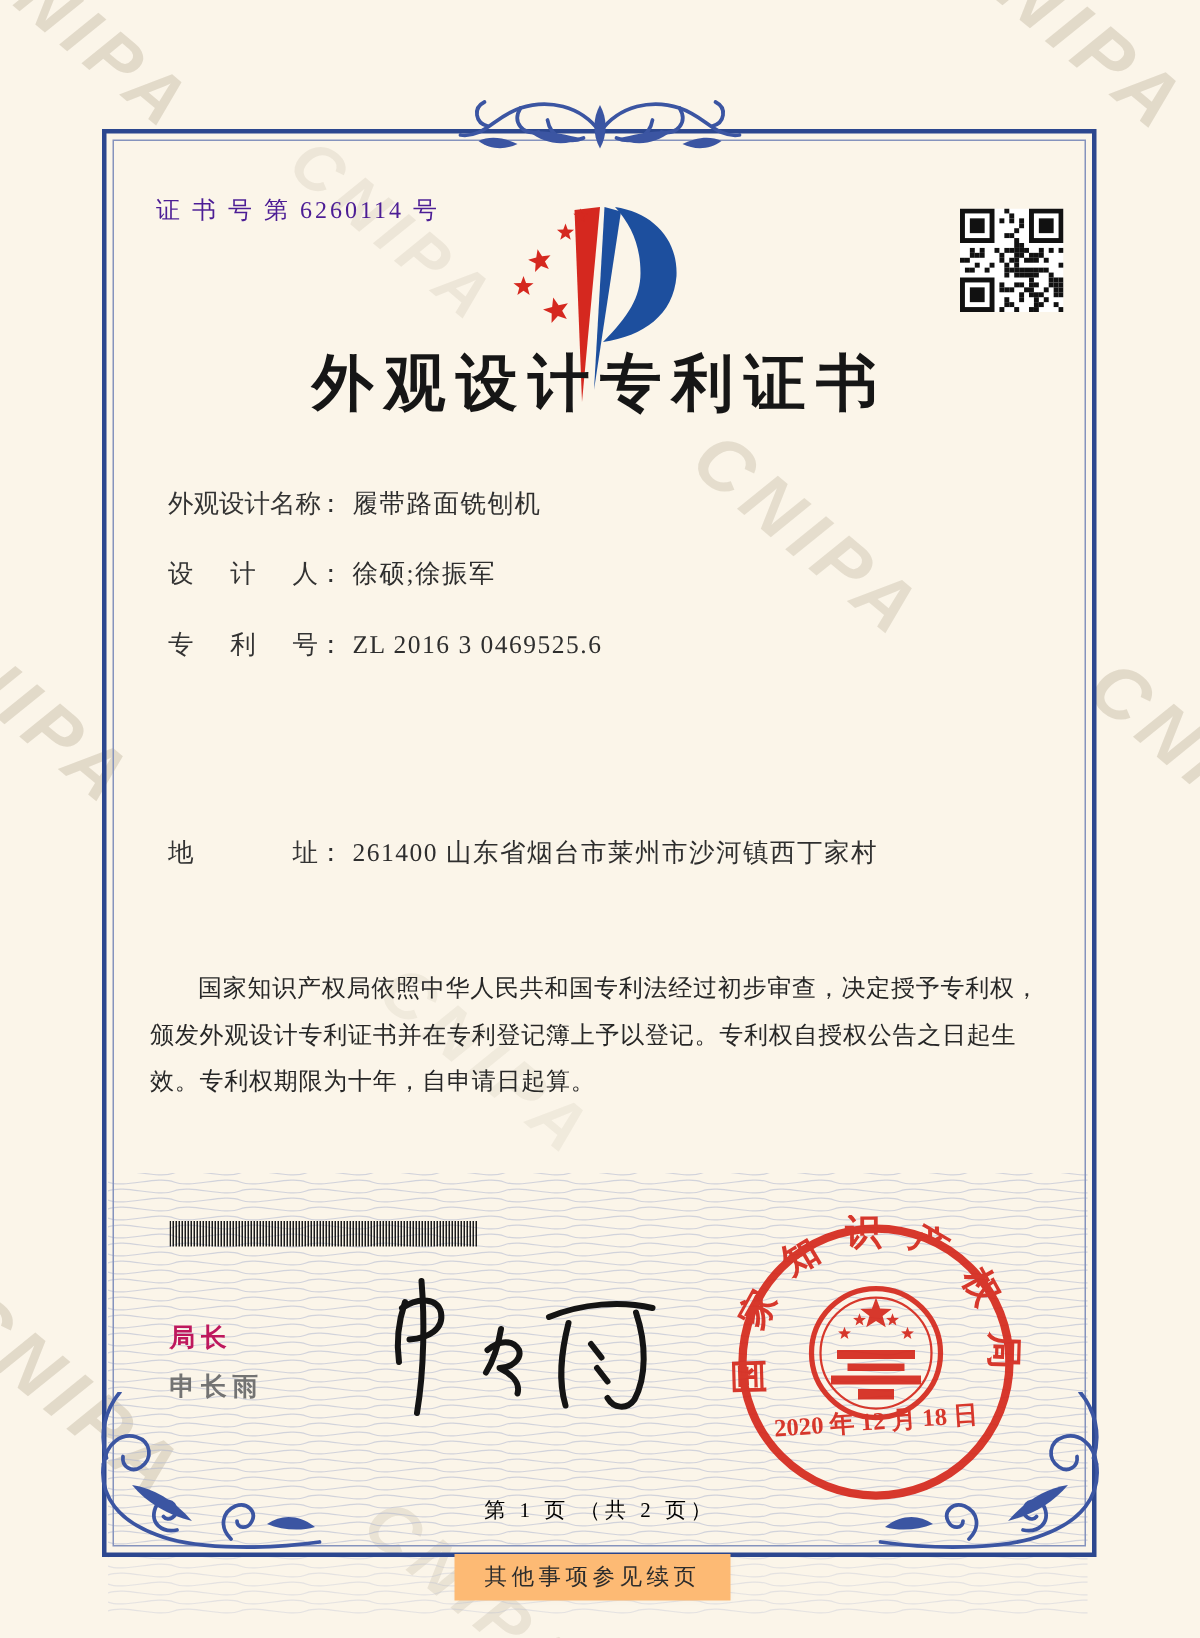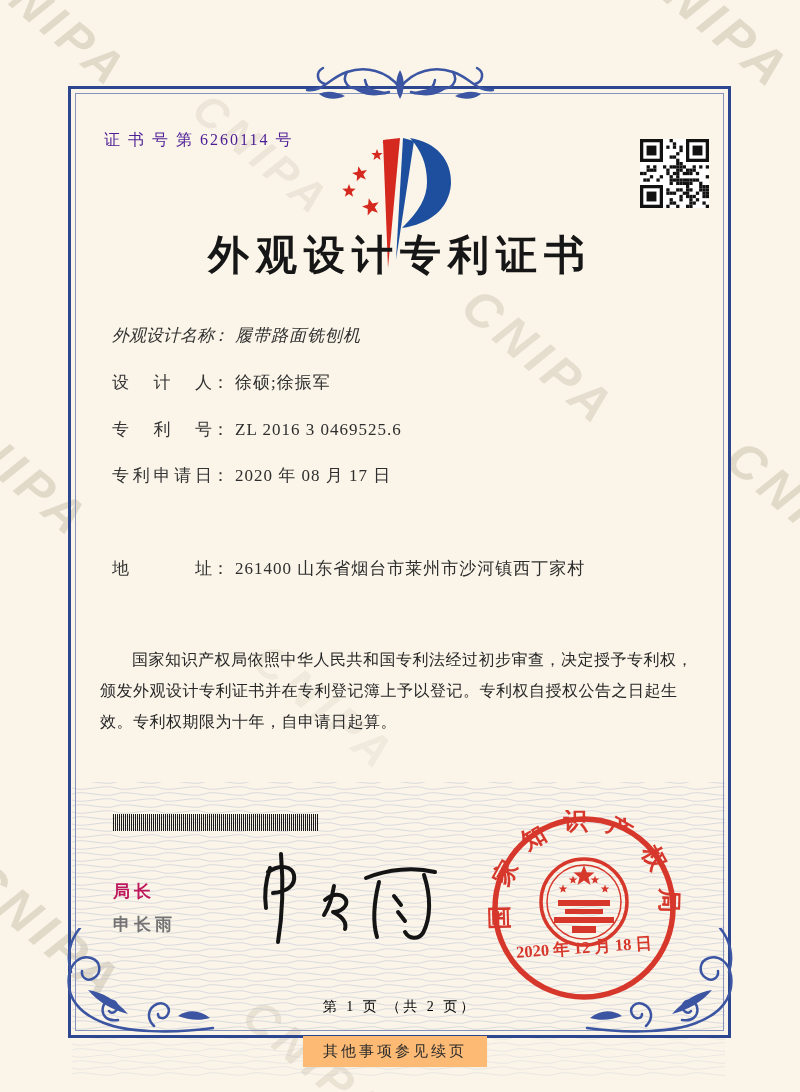--- a/index.html
+++ b/index.html
@@ -290,31 +290,28 @@
       <rect x="62.42857142857142" y="62.42857142857142" width="3.2857142857142856" height="3.2857142857142856" fill="#111"></rect>
       <rect x="26.285714285714285" y="65.71428571428571" width="3.2857142857142856" height="3.2857142857142856" fill="#111"></rect>
       <rect x="36.14285714285714" y="65.71428571428571" width="3.2857142857142856" height="3.2857142857142856" fill="#111"></rect>
       <rect x="46" y="65.71428571428571" width="3.2857142857142856" height="3.2857142857142856" fill="#111"></rect>
       <rect x="49.285714285714285" y="65.71428571428571" width="3.2857142857142856" height="3.2857142857142856" fill="#111"></rect>
       <rect x="65.71428571428571" y="65.71428571428571" width="3.2857142857142856" height="3.2857142857142856" fill="#111"></rect>
     </svg>
 
   <div class="abs title">外观设计专利证书</div>
 
-  <div class="abs field-row" style="top:324px;font-style:italic;">
+  <div class="abs field-row" style="top:324px;">
     <span class="f-label">外观设计名称</span><span class="f-colon">：</span><span class="f-value">履带路面铣刨机</span>
   </div>
   <div class="abs field-row" style="top:371px;">
     <span class="f-label">设计人</span><span class="f-colon">：</span><span class="f-value">徐硕;徐振军</span>
   </div>
   <div class="abs field-row" style="top:418px;">
     <span class="f-label">专利号</span><span class="f-colon">：</span><span class="f-value">ZL 2016 3 0469525.6</span>
-  </div>
-  <div class="abs field-row" style="top:464px;">
-    <span class="f-label">专利申请日</span><span class="f-colon">：</span><span class="f-value">2020 年 08 月 17 日</span>
   </div>
   <div class="abs field-row" style="top:557px;">
     <span class="f-label">地址</span><span class="f-colon">：</span><span class="f-value">261400  山东省烟台市莱州市沙河镇西丁家村</span>
   </div>
 
   <div class="abs paras">
     <p>国家知识产权局依照中华人民共和国专利法经过初步审查，决定授予专利权，颁发外观设计专利证书并在专利登记簿上予以登记。专利权自授权公告之日起生效。专利权期限为十年，自申请日起算。</p>
   </div>
 
   <svg id="barcode" class="abs" style="left:113px;top:814px;" width="205" height="18">

